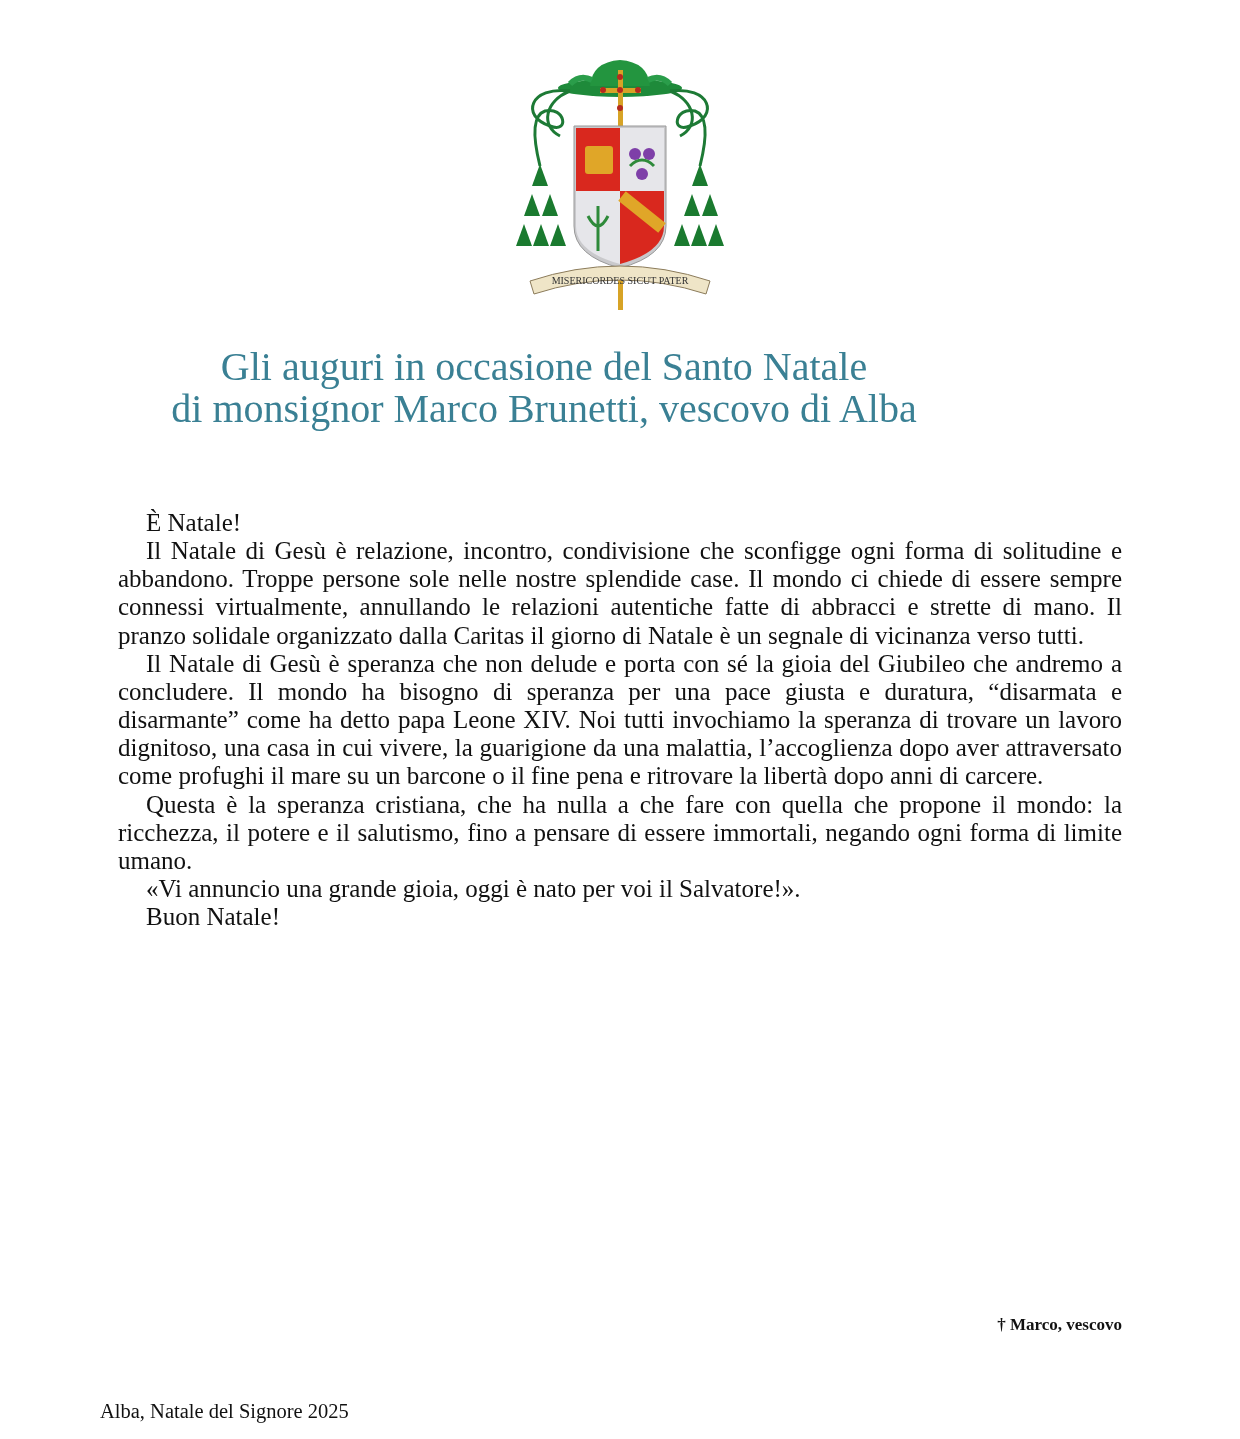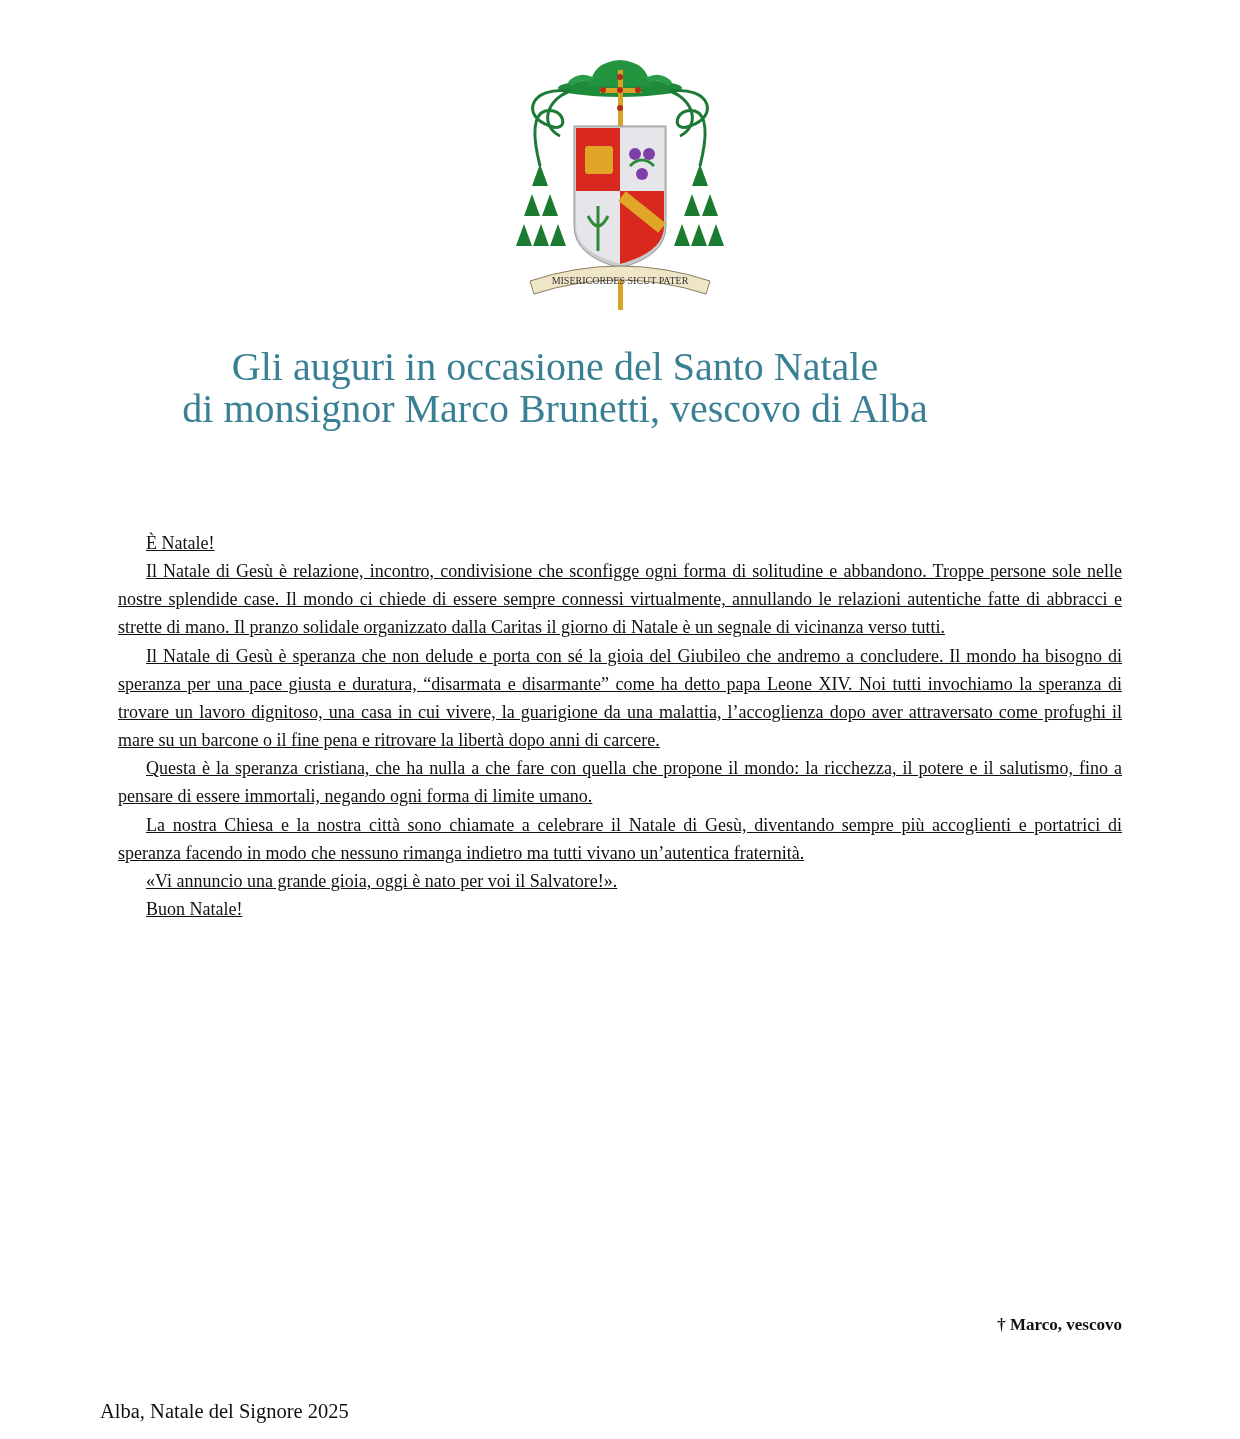--- a/index.html
+++ b/index.html
@@ -1,23 +1,23 @@
 <!DOCTYPE html>
 <html><head>
 <meta charset="utf-8">
 <style>
   html, body { margin: 0; padding: 0; background: #ffffff; }
   body { width: 1240px; height: 1439px; position: relative; overflow: hidden;
          font-family: "Liberation Serif", "DejaVu Serif", serif; color: #111; }
   .crest { position: absolute; left: 510px; top: 56px; width: 220px; height: 260px; }
-  .title { position: absolute; left: 11px; width: 1088px; top: 346px; text-align: center;
+  .title { position: absolute; left: 0; width: 1088px; top: 346px; text-align: center;
            font-size: 40px; line-height: 42px; color: #3a8094; font-family: "Liberation Serif", serif; }
   .title div { white-space: nowrap; }
-  .body { position: absolute; left: 118px; top: 529px; width: 1004px;
-          font-size: 18px; line-height: 28.15px; text-align: justify; text-decoration: underline; }
+  .body { position: absolute; left: 118px; top: 509px; width: 1004px;
+          font-size: 25px; line-height: 28.15px; text-align: justify; }
   .body p { margin: 0; }
   .ind { text-indent: 28px; }
   .ind2 { text-indent: 20px; }
   .signature { position: absolute; right: 118px; top: 1315px; font-size: 17px; font-weight: bold; }
   .place { position: absolute; left: 100px; top: 1400px; font-size: 20.5px; }
 </style>
 </head>
 <body>
 
 <div class="crest">
@@ -81,19 +81,18 @@
 <div class="title">
   <div>Gli auguri in occasione del Santo Natale</div>
   <div>di monsignor Marco Brunetti, vescovo di Alba</div>
 </div>
 
 <div class="body">
   <p class="ind">È Natale!</p>
   <p class="ind">Il Natale di Gesù è relazione, incontro, condivisione che sconfigge ogni forma di solitudine e abbandono. Troppe persone sole nelle nostre splendide case. Il mondo ci chiede di essere sempre connessi virtualmente, annullando le relazioni autentiche fatte di abbracci e strette di mano. Il pranzo solidale organizzato dalla Caritas il giorno di Natale è un segnale di vicinanza verso tutti.</p>
   <p class="ind">Il Natale di Gesù è speranza che non delude e porta con sé la gioia del Giubileo che andremo a concludere. Il mondo ha bisogno di speranza per una pace giusta e duratura, “disarmata e disarmante” come ha detto papa Leone XIV. Noi tutti invochiamo la speranza di trovare un lavoro dignitoso, una casa in cui vivere, la guarigione da una malattia, l’accoglienza dopo aver attraversato come profughi il mare su un barcone o il fine pena e ritrovare la libertà dopo anni di carcere.</p>
   <p class="ind">Questa è la speranza cristiana, che ha nulla a che fare con quella che propone il mondo: la ricchezza, il potere e il salutismo, fino a pensare di essere immortali, negando ogni forma di limite umano.</p>
-  <p class="ind">La nostra Chiesa e la nostra città sono chiamate a celebrare il Natale di Gesù, diventando sempre più accoglienti e portatrici di speranza facendo in modo che nessuno rimanga indietro ma tutti vivano un’autentica fraternità.</p>
   <p class="ind">«Vi annuncio una grande gioia, oggi è nato per voi il Salvatore!».</p>
   <p class="ind">Buon Natale!</p>
 </div>
 
 <div class="signature">† Marco, vescovo</div>
 <div class="place">Alba, Natale del Signore 2025</div>
 
 </body></html>

